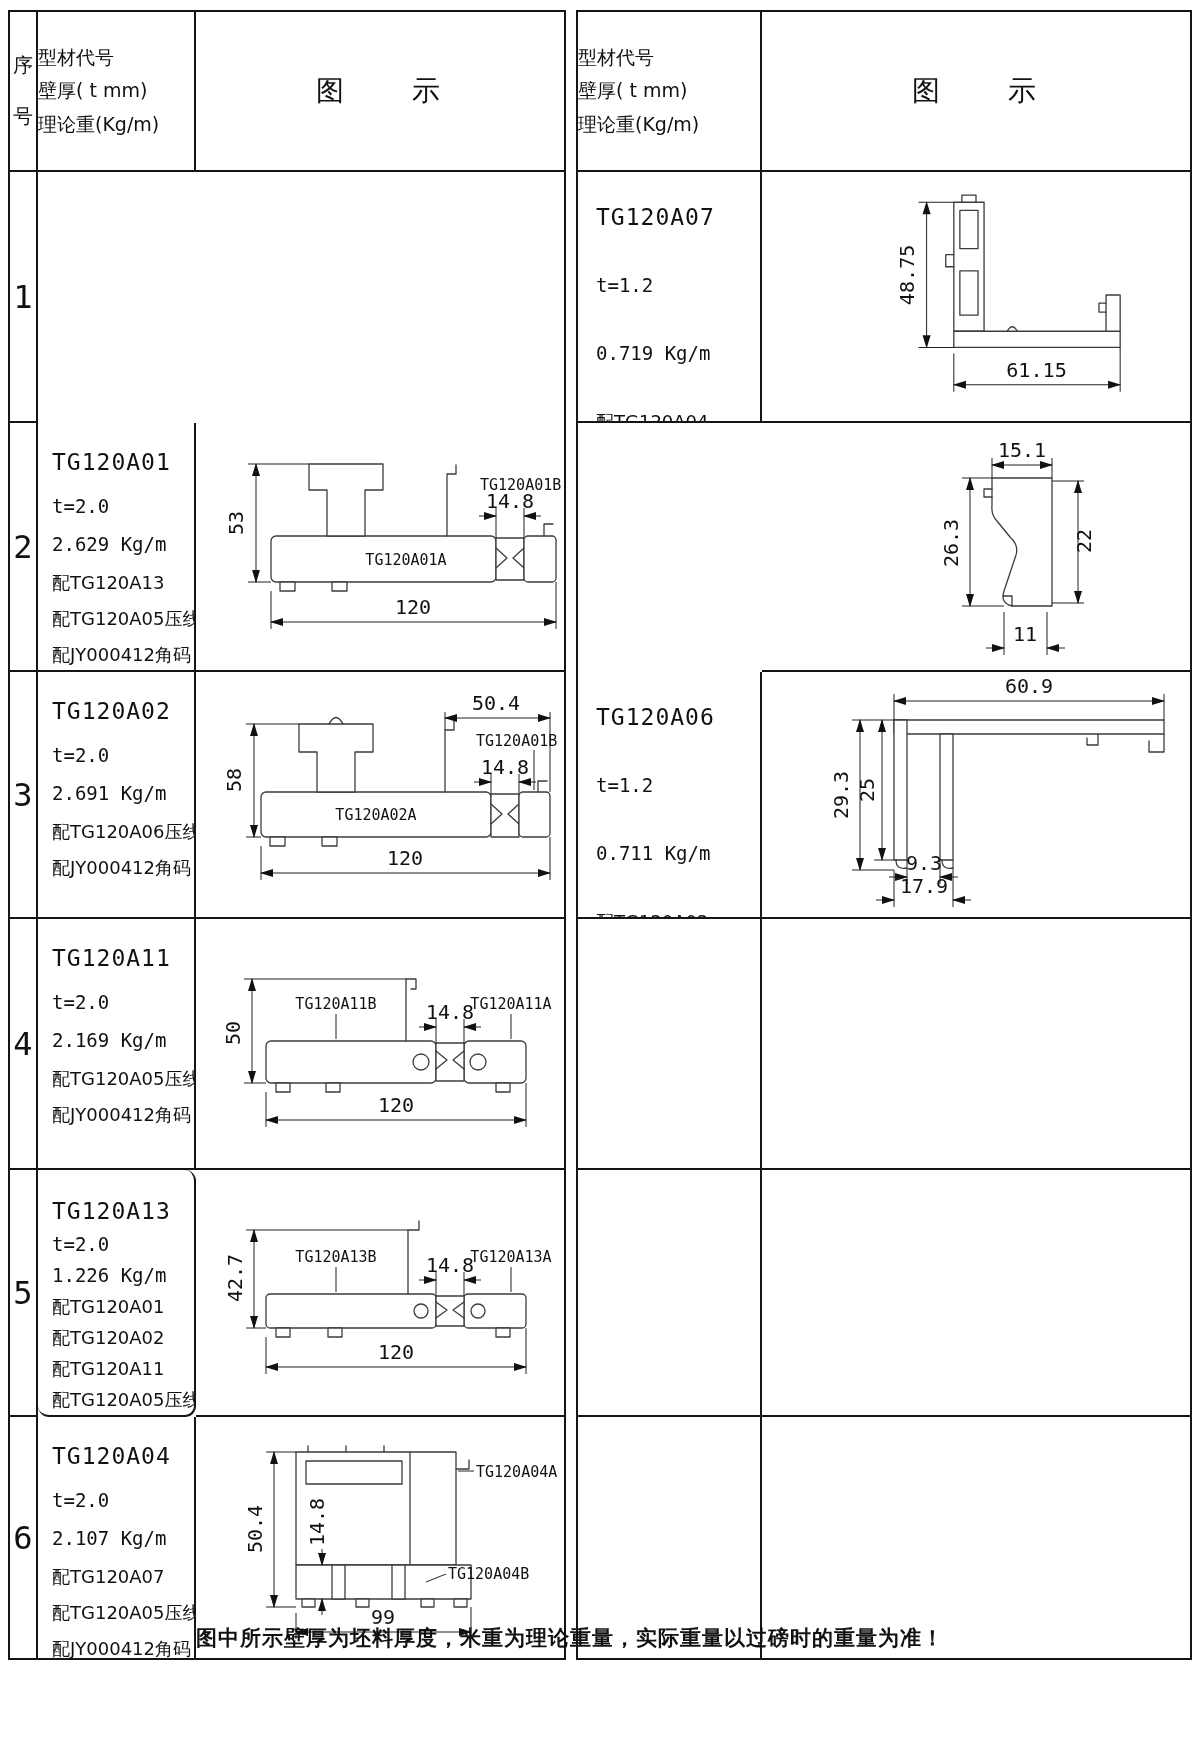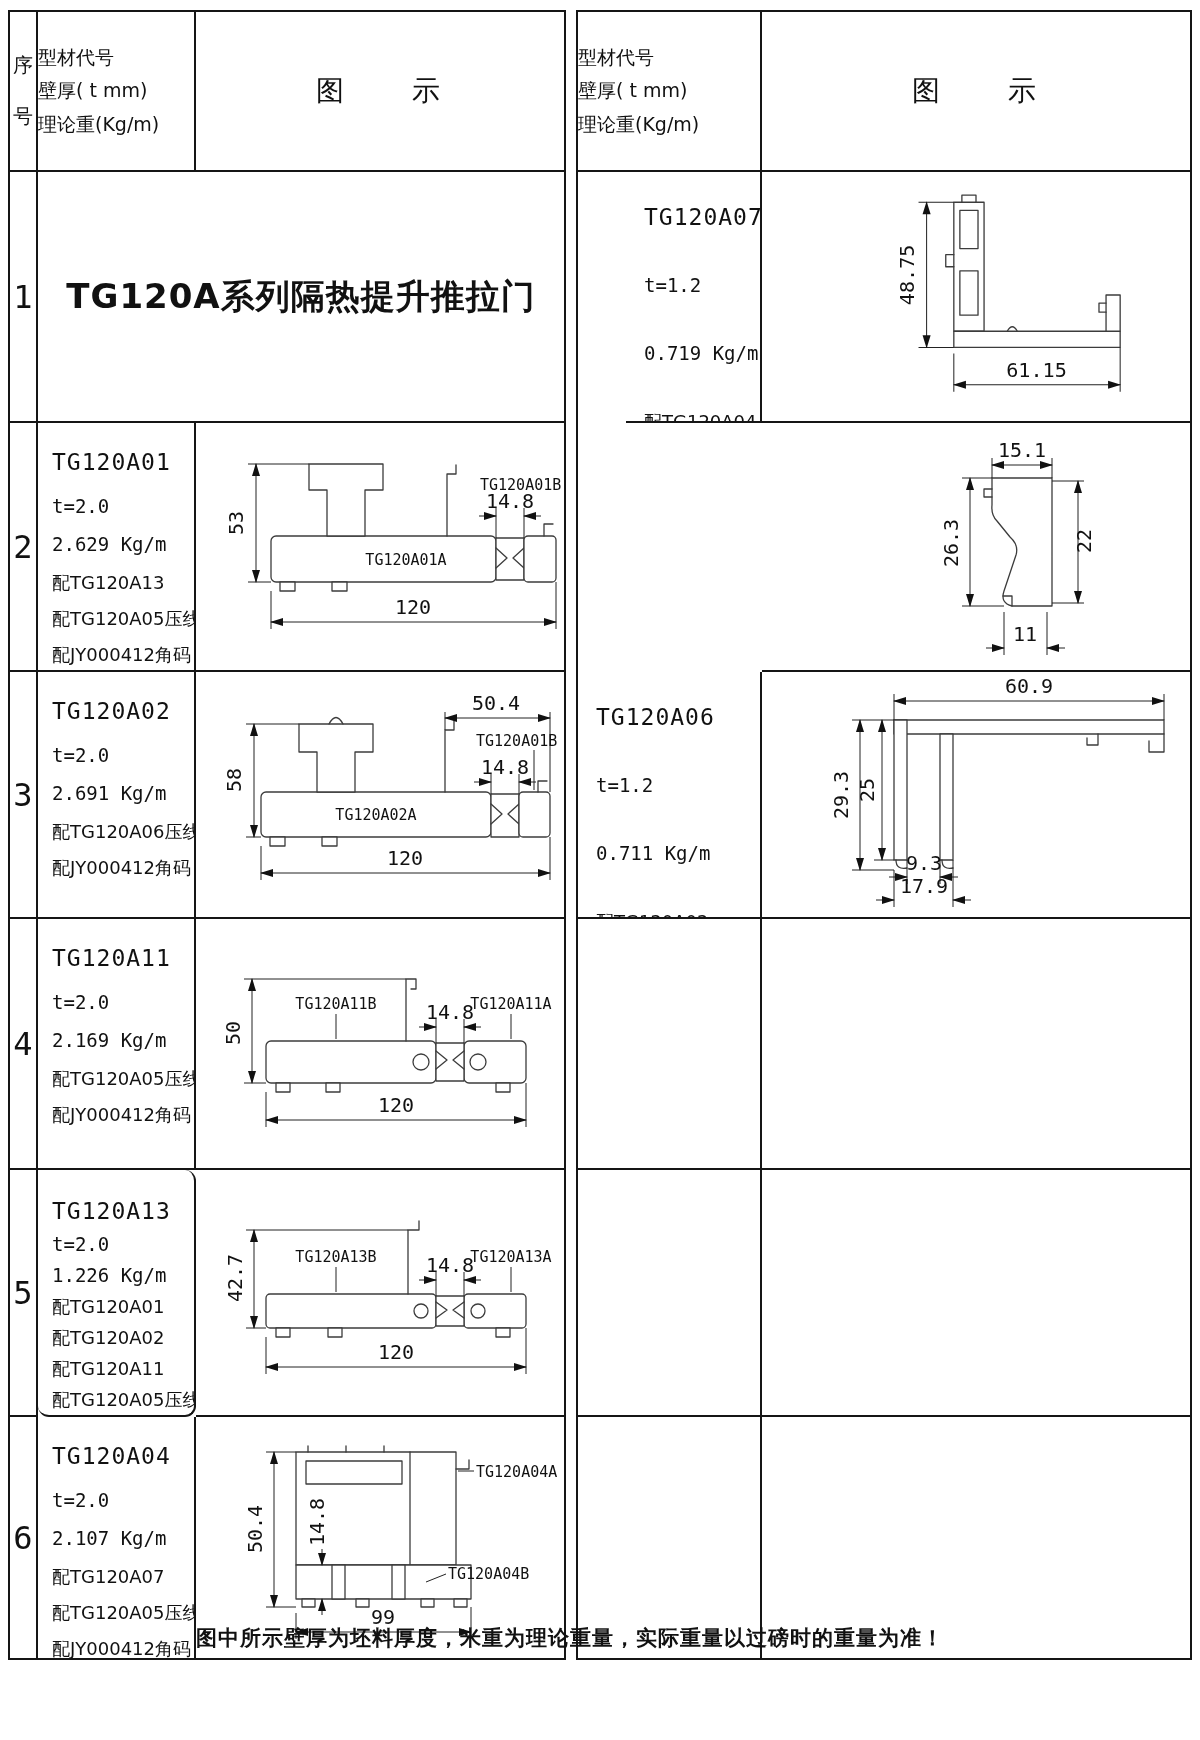--- a/index.html
+++ b/index.html
@@ -59,23 +59,20 @@
       <span>壁厚( t mm)</span>
       <span>理论重(Kg/m)</span>
     </div>
     <div class="cell diag-h nbr" style="grid-column:3;grid-row:1;">
       <span>图　　示</span>
     </div>
 
     <div class="cell seq-c" style="grid-column:1;grid-row:2;">
       <span>1</span>
     </div>
-    <div class="cell title-c nbr" style="grid-column:2/4;grid-row:2;">
-      <span>TG120A系列隔热提升推拉门</span>
-    </div>
 
     <div class="cell seq-c" style="grid-column:1;grid-row:3;">
       <span>2</span>
     </div>
     <div class="cell spec" style="grid-column:2;grid-row:3;">
       <div class="code">TG120A01</div>
       <div class="meta">t=2.0</div>
       <div class="meta">2.629 Kg/m</div>
       <div class="fit">配TG120A13</div>
       <div class="fit">配TG120A05压线</div>
@@ -334,21 +331,21 @@
 
     <div class="cell spec-h" style="grid-column:1;grid-row:1;">
       <span>型材代号</span>
       <span>壁厚( t mm)</span>
       <span>理论重(Kg/m)</span>
     </div>
     <div class="cell diag-h nbr" style="grid-column:2;grid-row:1;">
       <span>图　　示</span>
     </div>
 
-    <div class="cell spec spread" style="grid-column:1;grid-row:2;margin-left:48px;">
+    <div class="cell spec spread" style="grid-column:1;grid-row:2;">
       <div class="code">TG120A07</div>
       <div class="meta">t=1.2</div>
       <div class="meta">0.719 Kg/m</div>
       <div class="fit">配TG120A04</div>
     </div>
     <div class="cell diag nbr" style="grid-column:2;grid-row:2;">
       <svg viewBox="0 0 424 247">
         <defs>
             <marker id="aR1" viewBox="0 0 14 10" markerWidth="14" markerHeight="10" refX="13" refY="5" orient="auto-start-reverse" markerUnits="userSpaceOnUse">
               <path d="M14 5 L1 1 L1 9 Z" fill="#111"></path>

